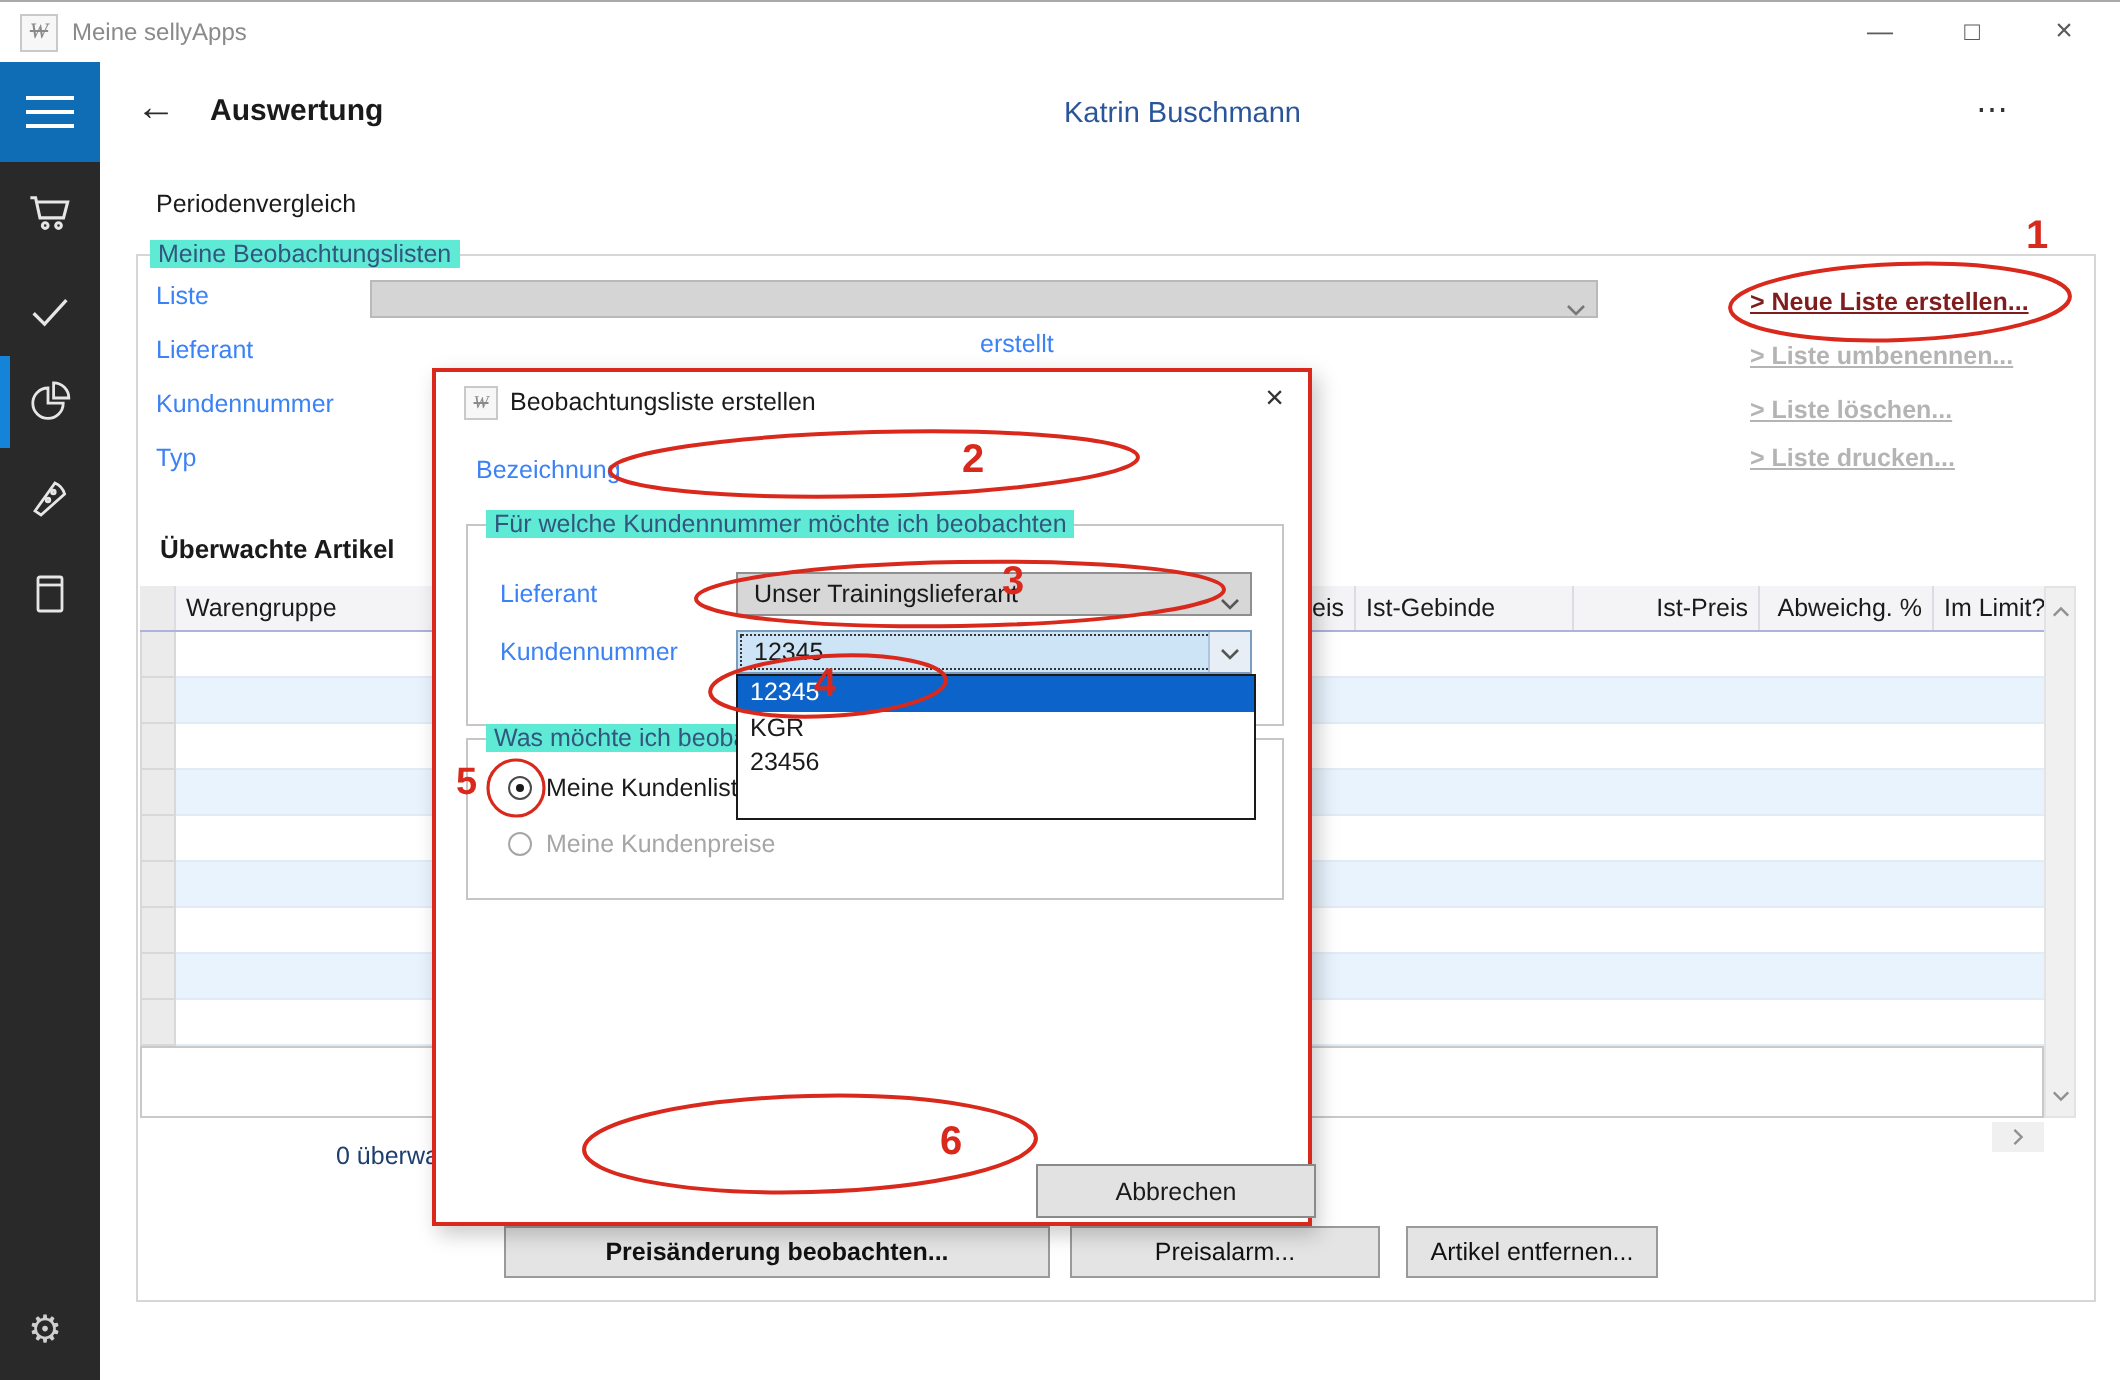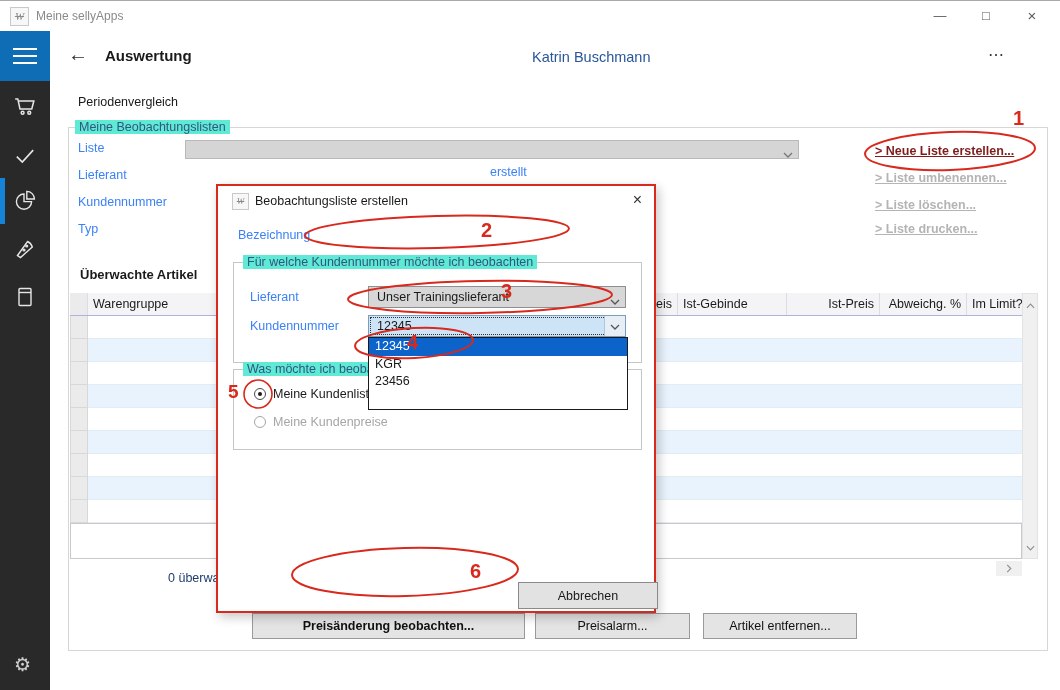--- a/index.html
+++ b/index.html
@@ -247,21 +247,21 @@
   <div class="abs hscroll-btn">
     <svg width="6" height="9" viewBox="0 0 6 10" fill="none" stroke="#909090" stroke-width="1.3" style="margin-top:3px;">
         <path d="M1 1l4 4-4 4"></path>
       </svg>
   </div>
 
   <div class="abs status" style="left:168px;top:570px;">0 überwachte Artikel</div>
 
   <div class="abs btn bold" style="left:252px;top:612px;width:273px;">Preisänderung beobachten...</div>
   <div class="abs btn" style="left:535px;top:612px;width:155px;">Preisalarm...</div>
-  <div class="abs btn" style="left:703px;top:612px;width:154px;">Artikel entfernen...</div>
+  <div class="abs btn" style="left:703px;top:612px;width:126px;">Artikel entfernen...</div>
 
   <div class="abs dialog">
     <div class="abs" style="left:0;top:0;width:100%;height:28px;">
       <div class="abs dlg-icon">W</div>
       <div class="abs dlg-title">Beobachtungsliste erstellen</div>
       <div class="abs dlg-close">×</div>
     </div>
 
     <div class="abs field-label" style="left:20px;top:42px;">Bezeichnung</div>
 

